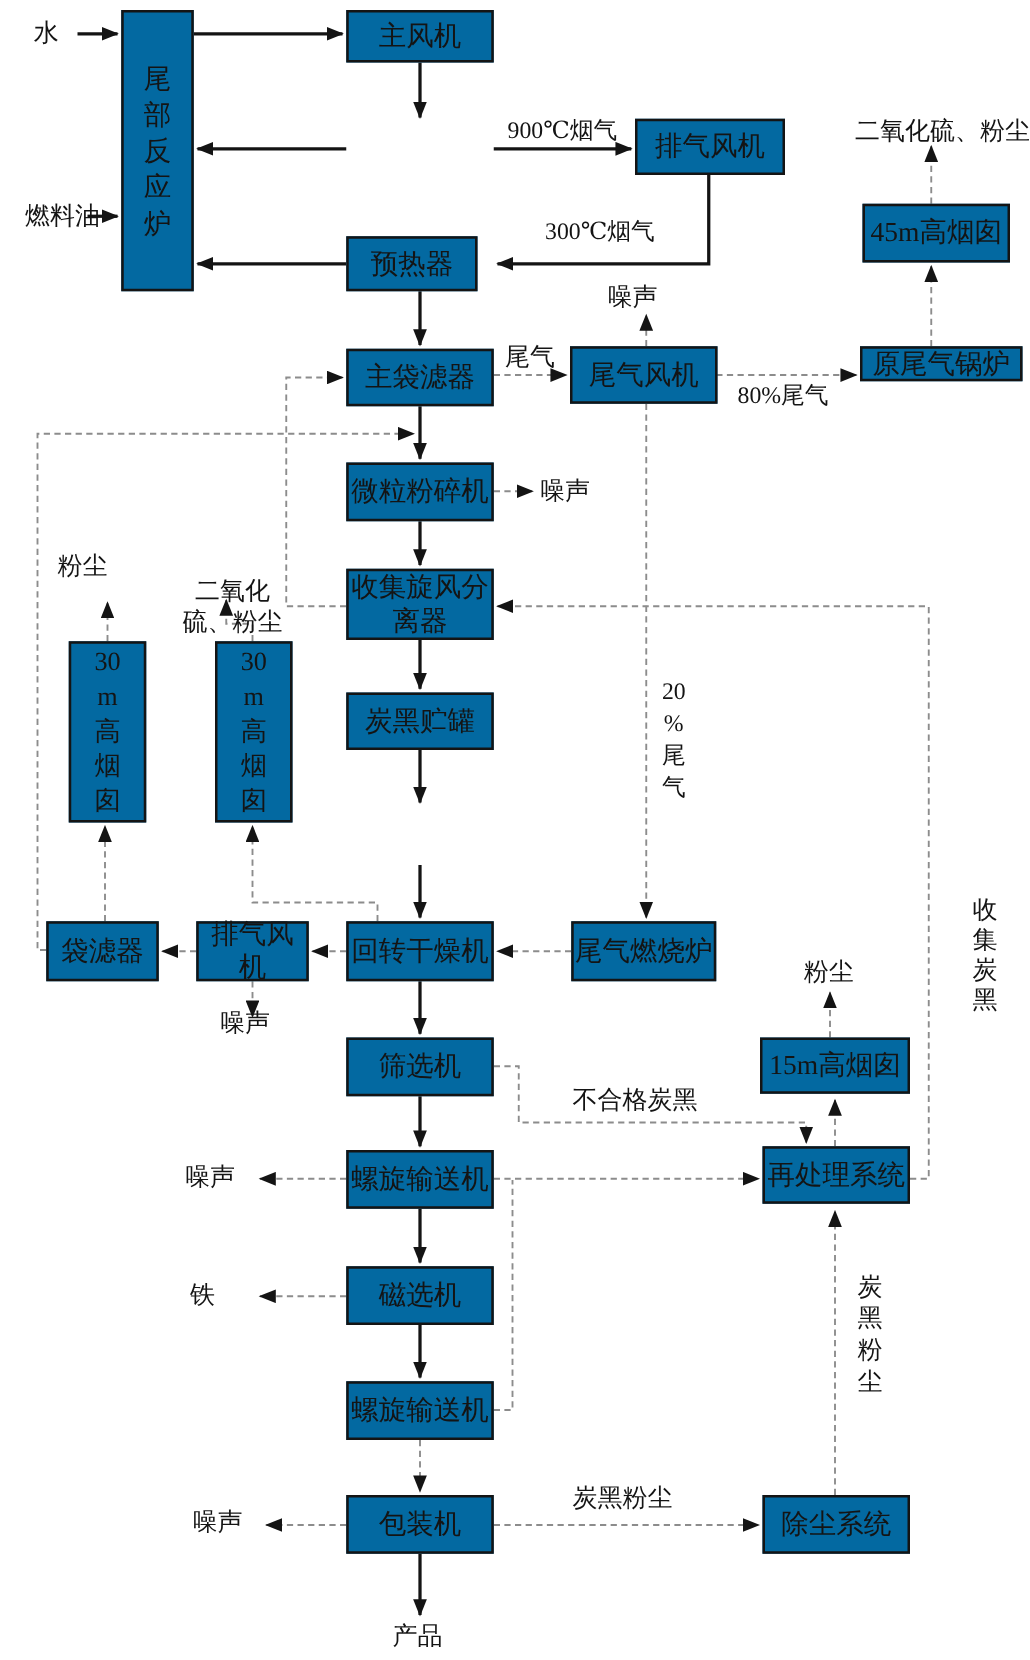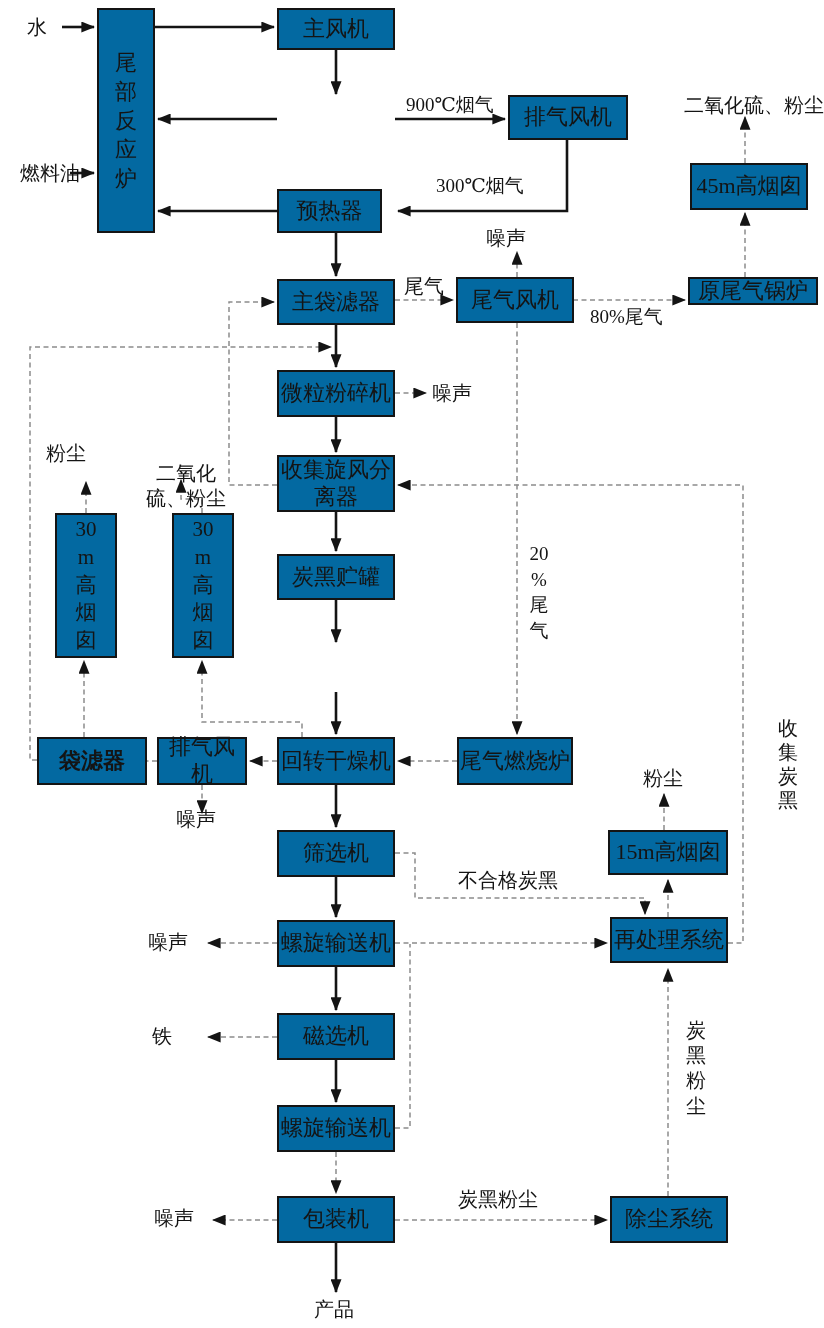--- a/index.html
+++ b/index.html
@@ -108,21 +108,21 @@
 m
 高
 烟
 囱</div>
   <div class="box vtext" style="left:172px;top:513px;width:62px;height:145px;font-size:21px;">30
 m
 高
 烟
 囱</div>
   <div class="box" style="left:277px;top:554px;width:118px;height:46px;">炭黑贮罐</div>
-  <div class="box" style="left:37px;top:737px;width:110px;height:48px;font-weight:bold;">袋滤器</div>
+  <div class="box" style="left:37px;top:737px;width:90px;height:48px;">袋滤器</div>
   <div class="box" style="left:157px;top:737px;width:90px;height:48px;">排气风机</div>
   <div class="box" style="left:277px;top:737px;width:118px;height:48px;">回转干燥机</div>
   <div class="box" style="left:457px;top:737px;width:116px;height:48px;">尾气燃烧炉</div>
   <div class="box" style="left:277px;top:830px;width:118px;height:47px;">筛选机</div>
   <div class="box" style="left:608px;top:830px;width:120px;height:45px;">15m高烟囱</div>
   <div class="box" style="left:277px;top:920px;width:118px;height:47px;">螺旋输送机</div>
   <div class="box" style="left:610px;top:917px;width:118px;height:46px;">再处理系统</div>
   <div class="box" style="left:277px;top:1013px;width:118px;height:47px;">磁选机</div>
   <div class="box" style="left:277px;top:1105px;width:118px;height:47px;">螺旋输送机</div>
   <div class="box" style="left:277px;top:1196px;width:118px;height:47px;">包装机</div>

